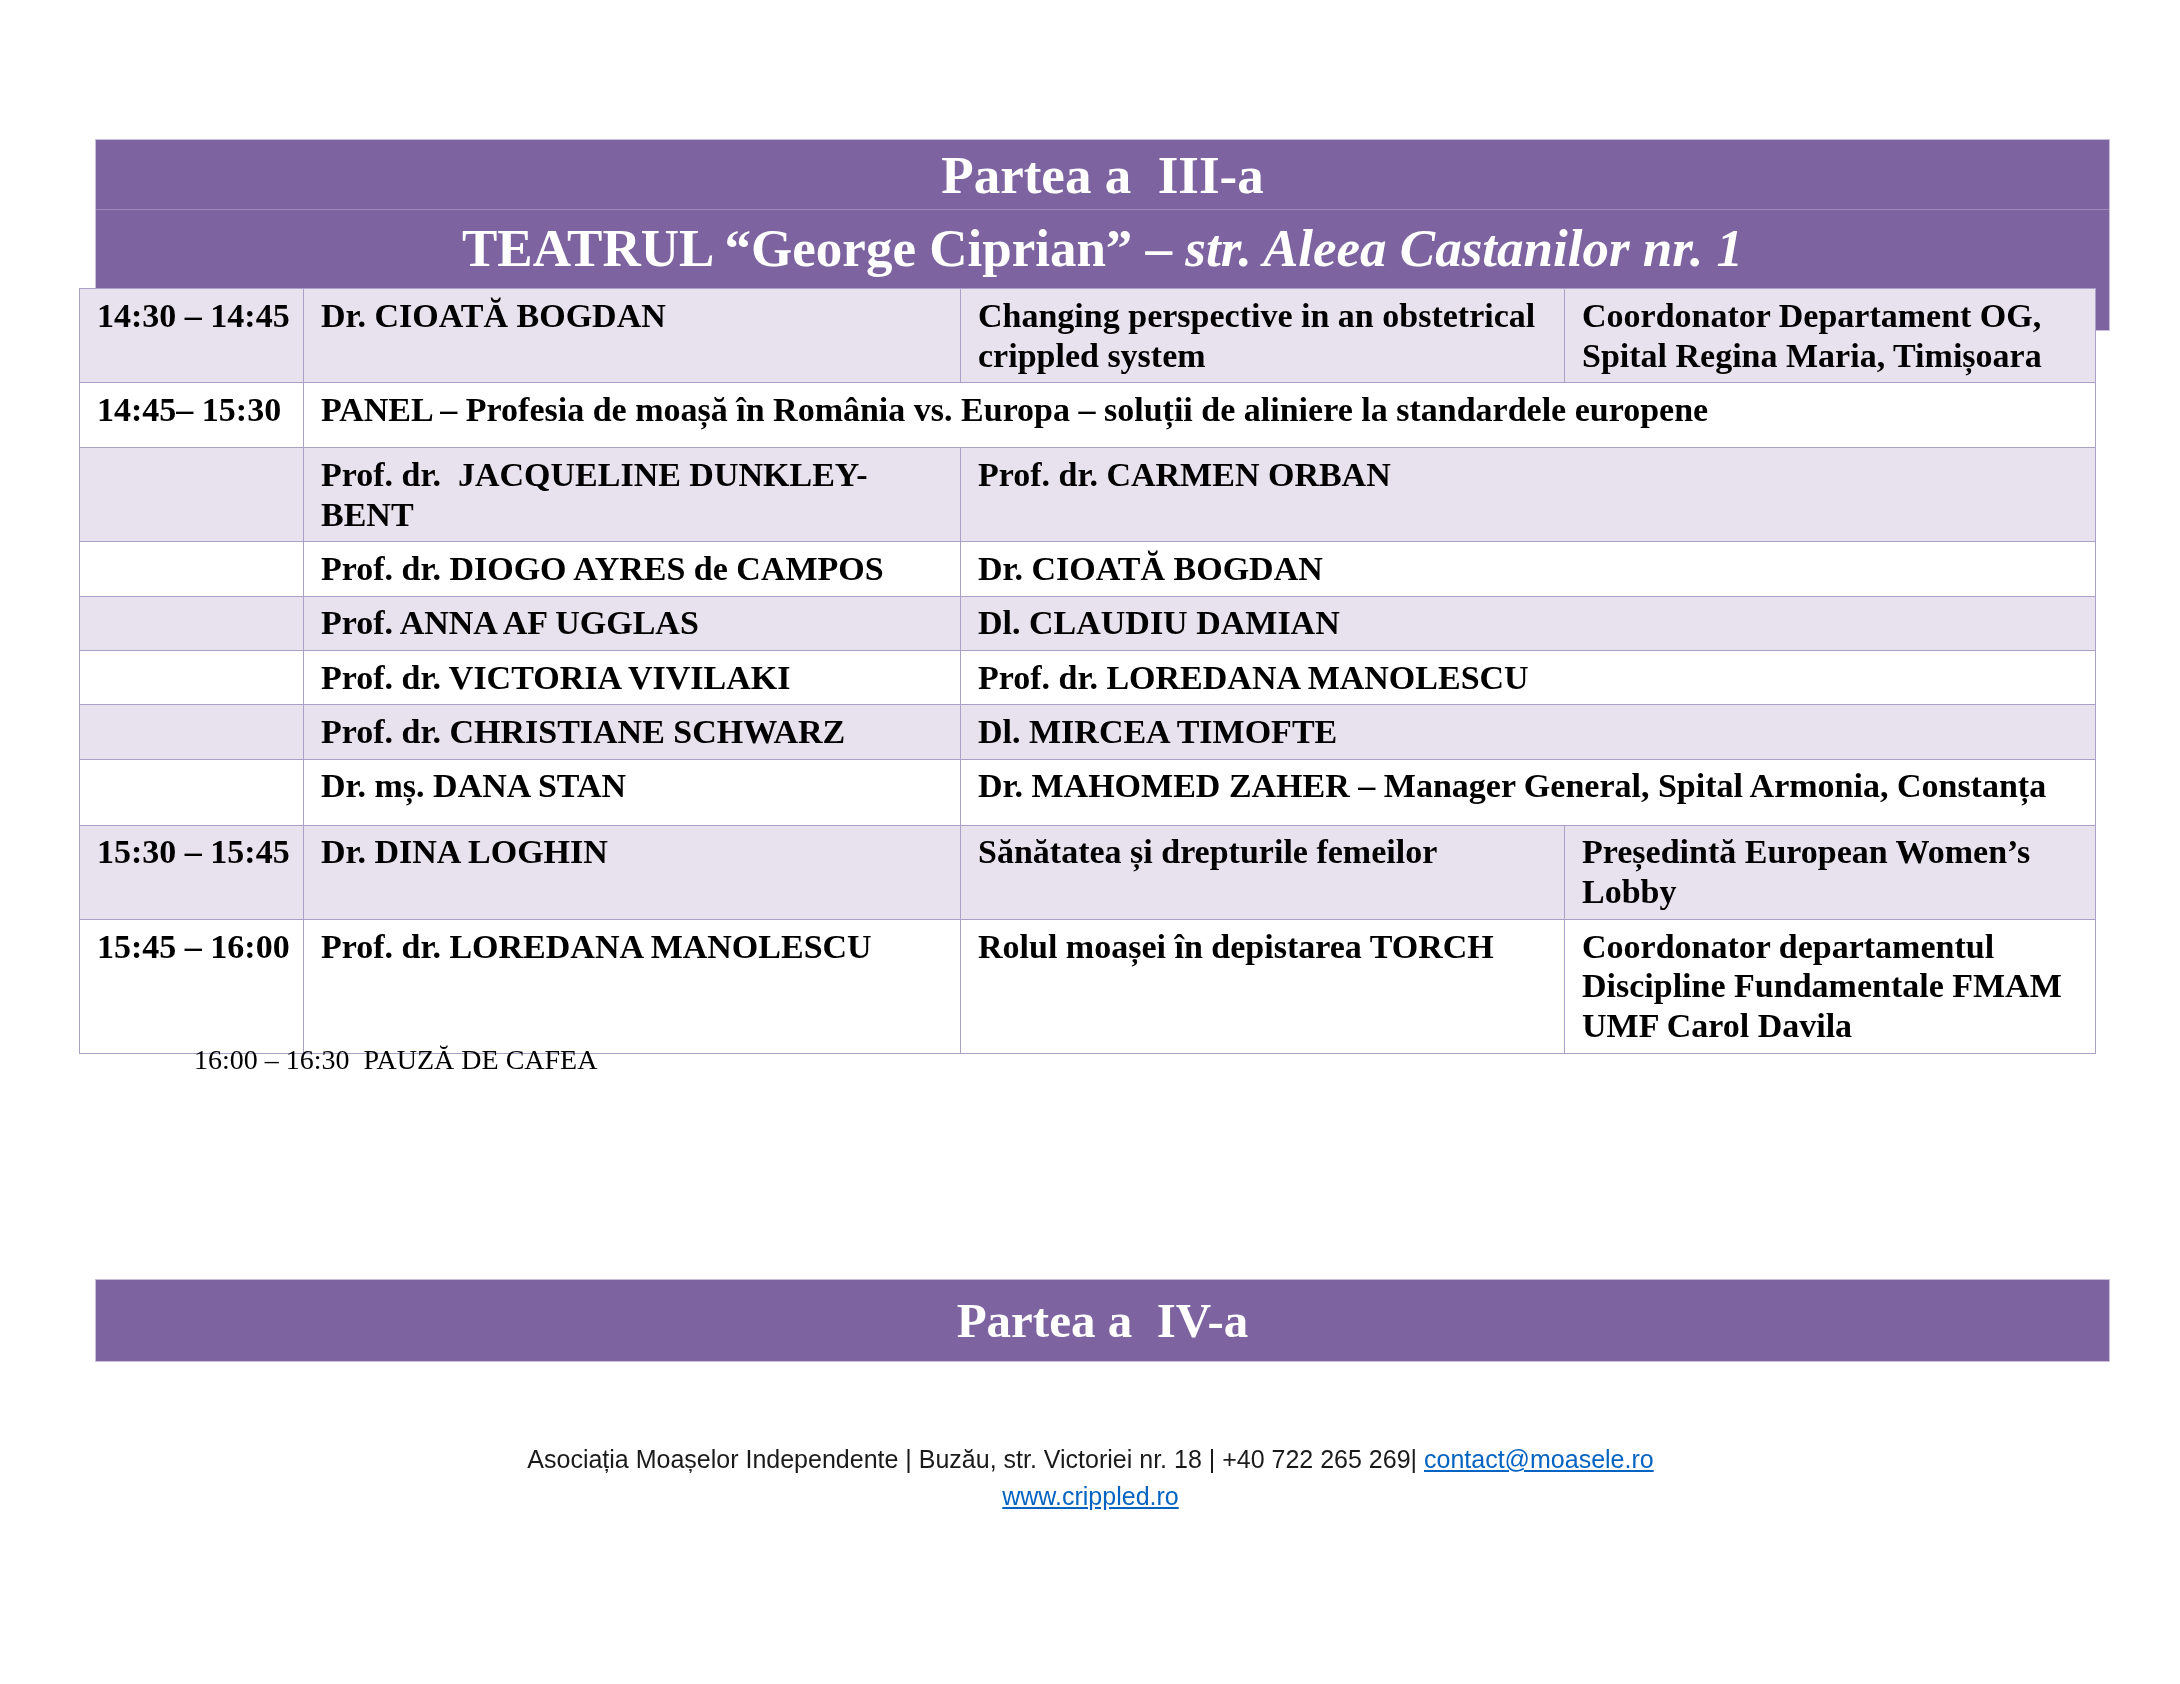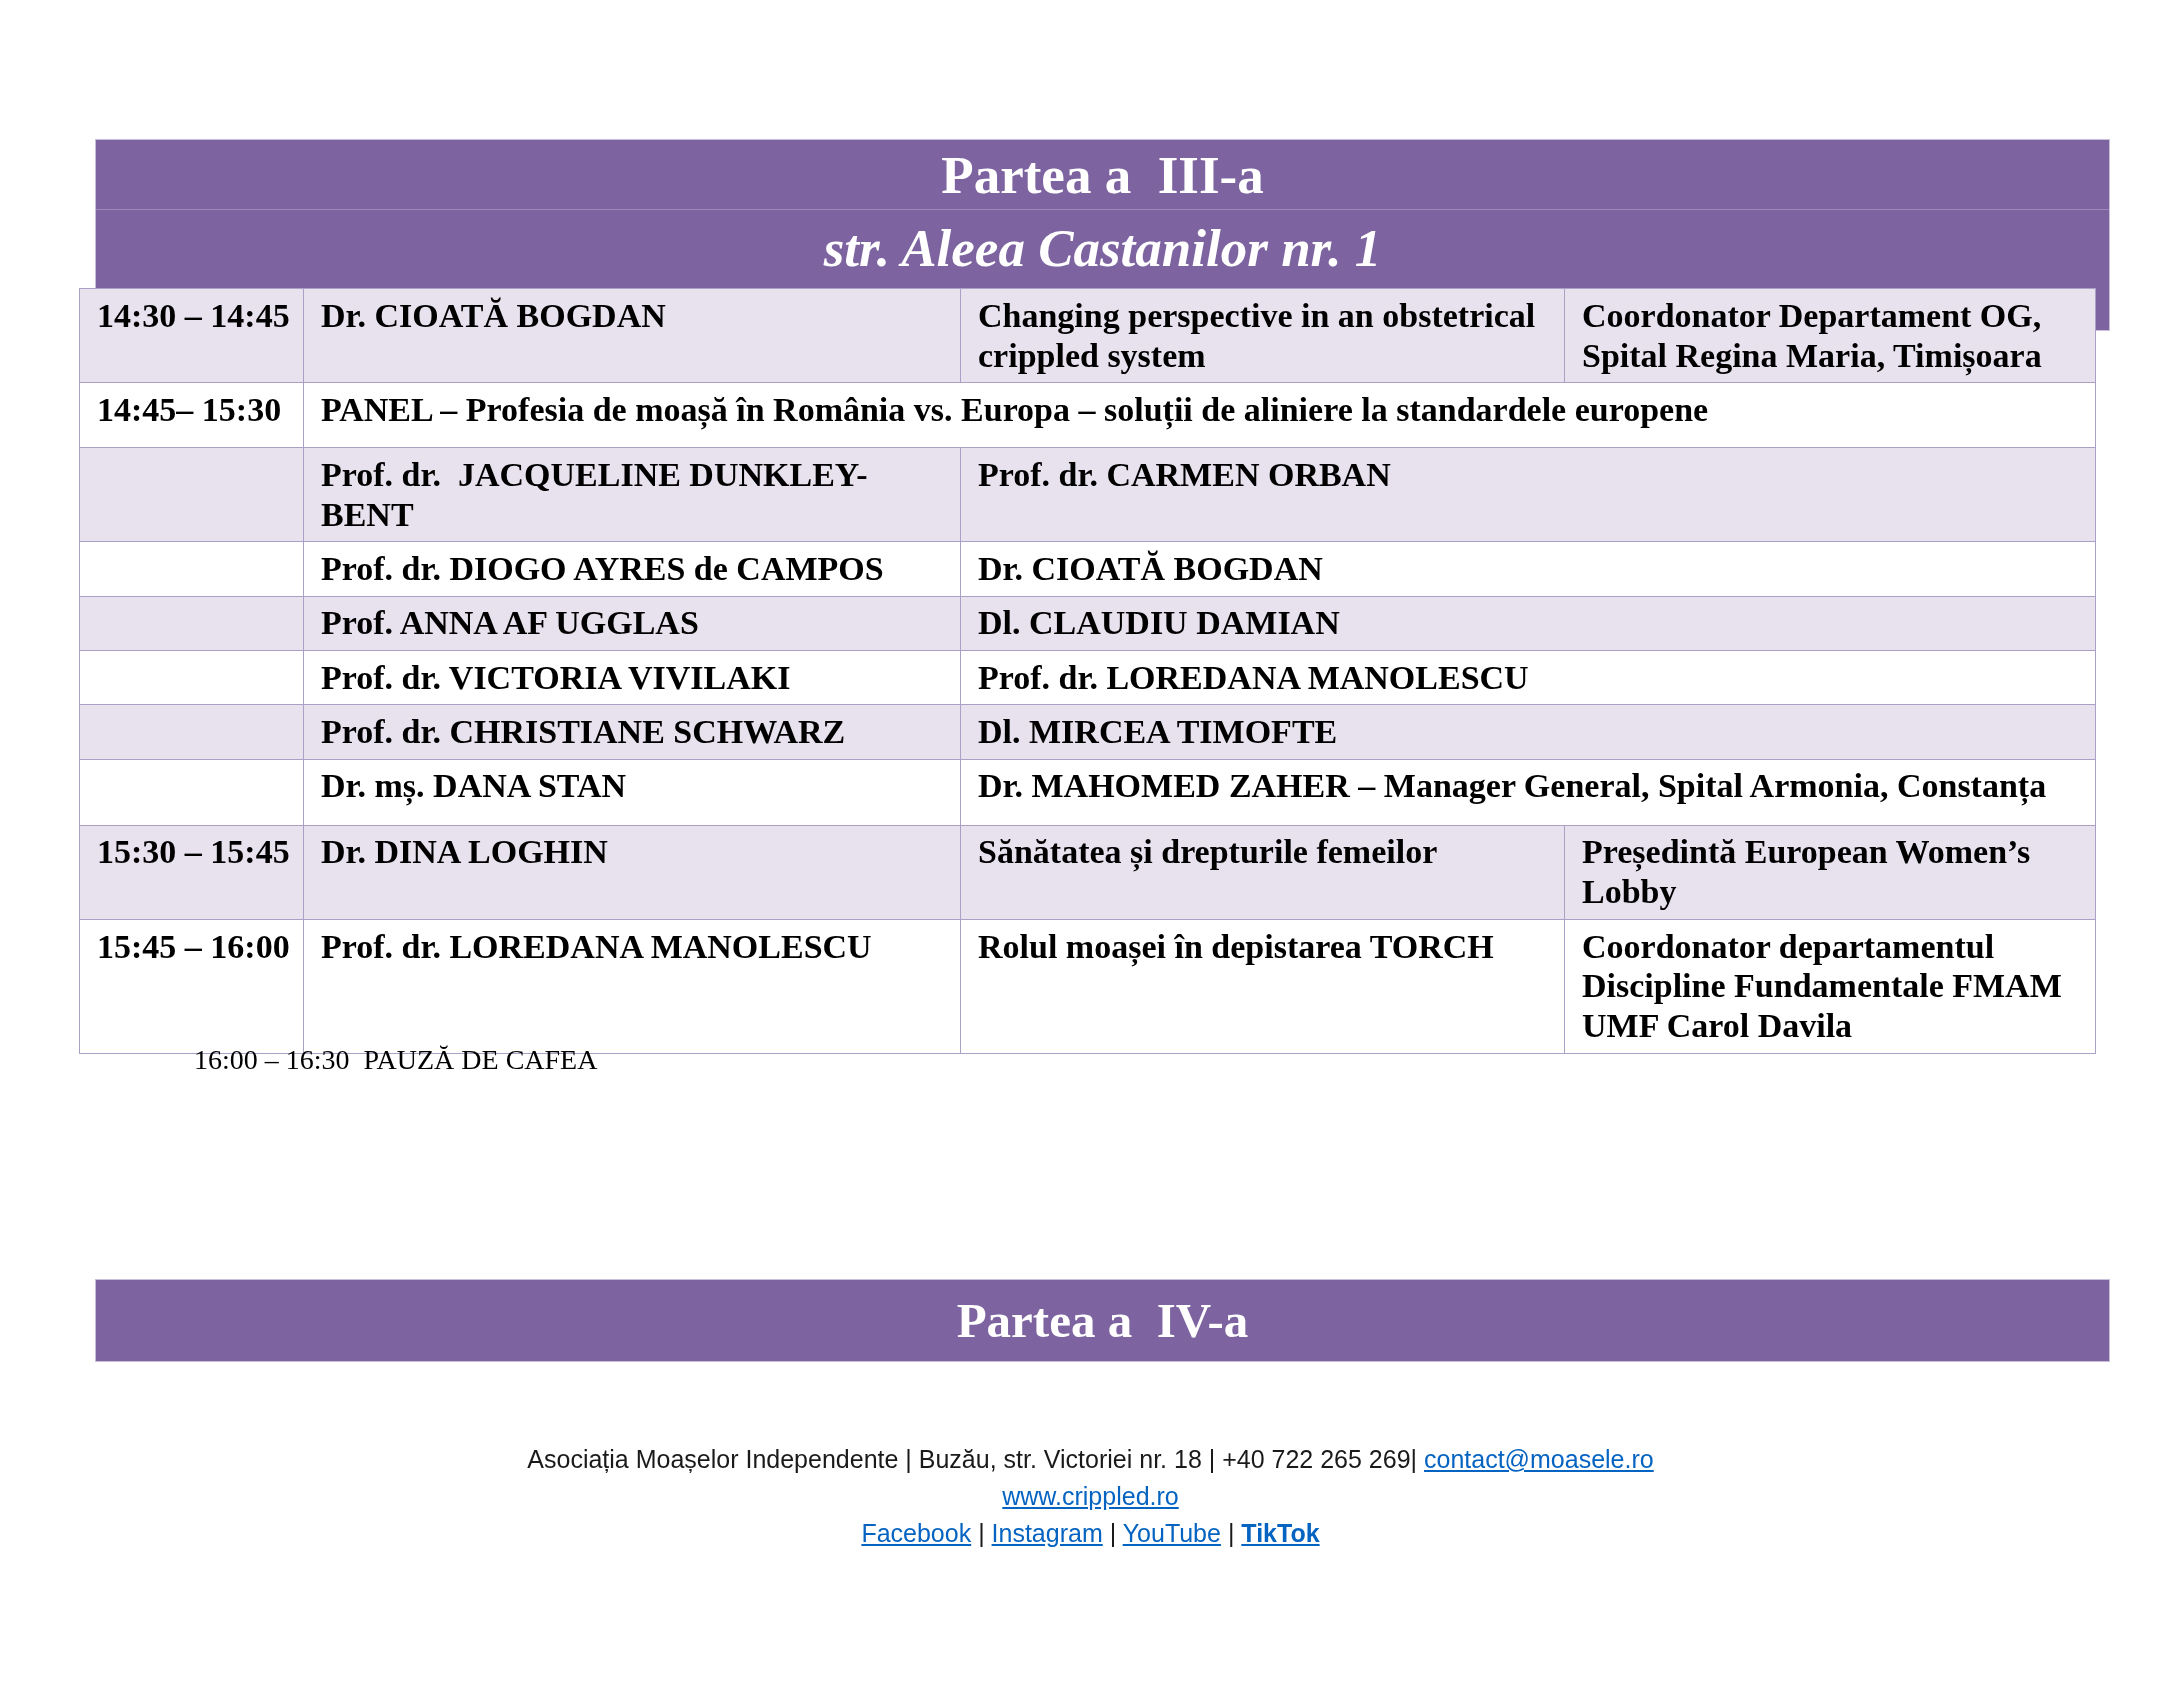--- a/index.html
+++ b/index.html
@@ -69,21 +69,21 @@
   .footer a { color:#0563C1; text-decoration:underline; cursor:pointer; }
   .footer .social-heading { font-weight:bold; color:#000; }
   .footer .sep { color:#1a1a1a; }
   .footer a.tiktok { font-weight:bold; }
 </style>
 </head>
 <body>
 
 <div class="band band3">
   <div class="line1">Partea a&nbsp; III-a</div>
-  <div class="line2"><span class="venue-italic">str. Aleea Castanilor nr. 1</span></div>
+  <div class="line2"><span>TEATRUL “George Ciprian” – </span><span class="venue-italic">str. Aleea Castanilor nr. 1</span></div>
 </div>
 
 <table class="schedule">
   <colgroup>
     <col style="width:224px">
       <col style="width:657px">
       <col style="width:604px">
       <col style="width:531px">
   </colgroup>
   <tbody>
@@ -144,15 +144,14 @@
 
 <div class="coffee">16:00 – 16:30&nbsp; PAUZĂ DE CAFEA</div>
 
 <div class="band band4">
   <span>Partea a&nbsp; IV-a</span>
 </div>
 
 <div class="footer">
   <div><span>Asociația Moașelor Independente | Buzău, str. Victoriei nr. 18 | +40 722 265 269| </span><a href="#">contact@moasele.ro</a></div>
   <div><a href="#">www.crippled.ro</a></div>
-  <div><a href="#">Facebook</a><span class="sep"> | </span><a href="#">Instagram</a><span class="sep"> | </span><a href="#">YouTube</a><span class="sep"> | </span><a href="#" class="tiktok">TikTok</a></div>
 </div>
 
 
 </body></html>

